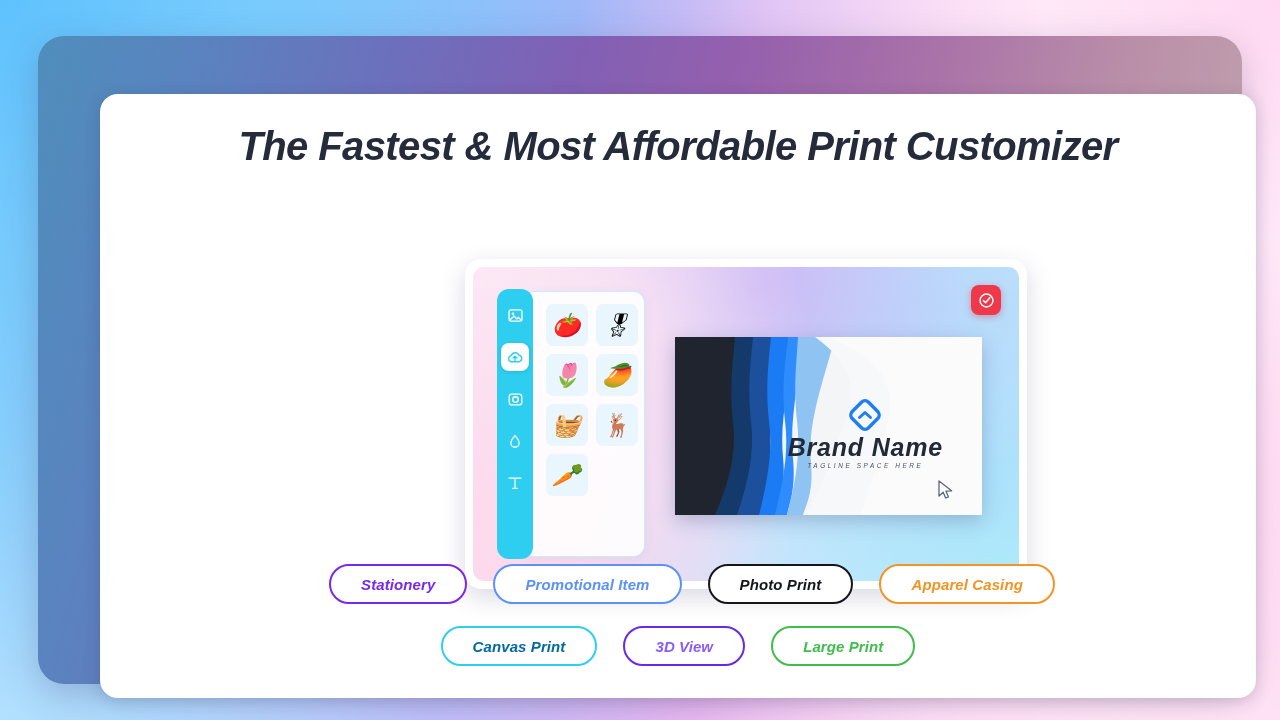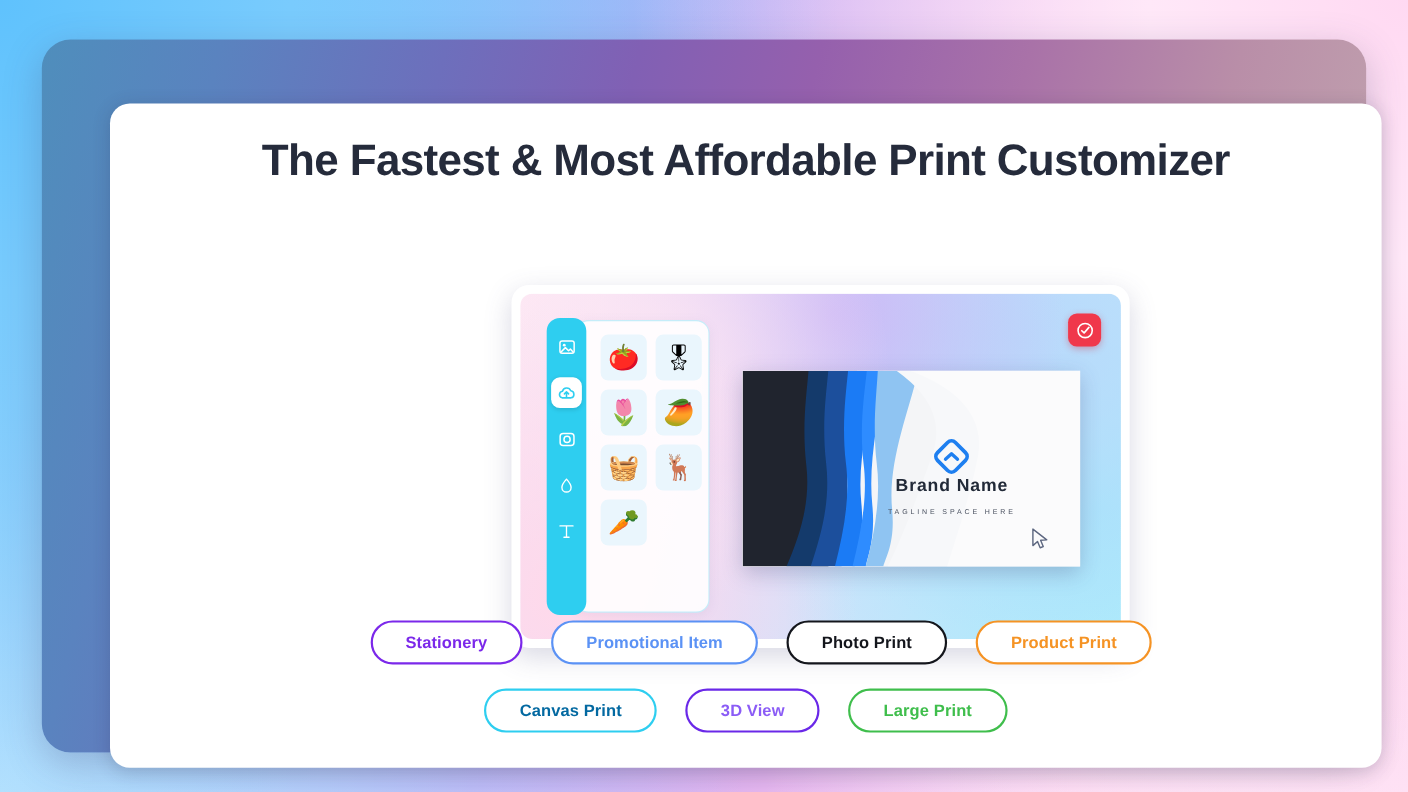--- a/index.html
+++ b/index.html
@@ -16,20 +16,21 @@
     position: relative;
     width: 1280px;
     height: 720px;
     background:
       radial-gradient(circle at 100% 0%,   #ffd9f2 0%,  #ffe8f8 16%, rgba(255,232,248,0) 48%),
       radial-gradient(circle at 104% 52%,  #ffc8ea 0%,  rgba(255,220,243,0) 42%),
       radial-gradient(circle at 100% 100%, #fdf2fb 0%,  rgba(253,242,251,0) 40%),
       radial-gradient(circle at 0% 0%,     #5fc2fd 0%,  #79cbfd 18%, rgba(121,203,253,0) 52%),
       radial-gradient(circle at 0% 100%,   #b8e2fe 0%,  rgba(184,226,254,0) 46%),
       linear-gradient(110deg, #74c8fc 0%, #9fb6f7 26%, #c0a8f3 45%, #e5b6ef 62%, #ffd4f2 80%, #fff0fb 100%);
+    font-style: italic;
   }
 
   
   #device-frame {
     position: absolute;
     left: 38px;  top: 36px;
     width: 1204px; height: 648px;
     border-radius: 26px;
     background: linear-gradient(104deg,
        #4f8ebc 0%, #5a83bf 12%, #6d6fbc 27%, #8160b4 40%,
@@ -178,21 +179,21 @@
   #artboard-bg { position: absolute; inset: 0; }
   #artboard-logo {
     position: absolute;
     left: 62%; top: 34%;
     transform: translateX(-50%);
   }
   #artboard-brand {
     position: absolute;
     left: 62%; top: 54%;
     transform: translateX(-50%);
-    font-size: 16px;
+    font-size: 25px;
     font-weight: bold;
     letter-spacing: 0.8px;
     color: #222a38;
     white-space: nowrap;
     font-family: "Liberation Sans", sans-serif;
   }
   #artboard-tagline {
     position: absolute;
     left: 62%; top: 70%;
     transform: translateX(-50%);
@@ -357,21 +358,21 @@
             </div>
 
           </div>
         </div>
       </div>
 
       <div class="pill-row" id="pill-row-1">
           <div class="pill" style="border-color: rgb(123, 40, 234); color: rgb(123, 40, 234);">Stationery</div>
           <div class="pill" style="border-color: rgb(91, 146, 245); color: rgb(91, 146, 245);">Promotional Item</div>
           <div class="pill" style="border-color: rgb(20, 22, 28); color: rgb(20, 22, 28);">Photo Print</div>
-          <div class="pill" style="border-color: rgb(245, 147, 36); color: rgb(245, 147, 36);">Product Print</div>
+          <div class="pill" style="border-color: rgb(245, 147, 36); color: rgb(245, 147, 36);">Apparel Casing</div>
         </div>
       <div class="pill-row" id="pill-row-2">
           <div class="pill" style="border-color: rgb(46, 206, 240); color: #0369a1;">Canvas Print</div>
           <div class="pill" style="border-color: rgb(106, 40, 232); color: #8b5cf6;">3D View</div>
           <div class="pill" style="border-color: rgb(63, 190, 76); color: rgb(63, 190, 76); text-align: right;">Large Print</div>
         </div>
 
     </div>
   </div>
 </div>

